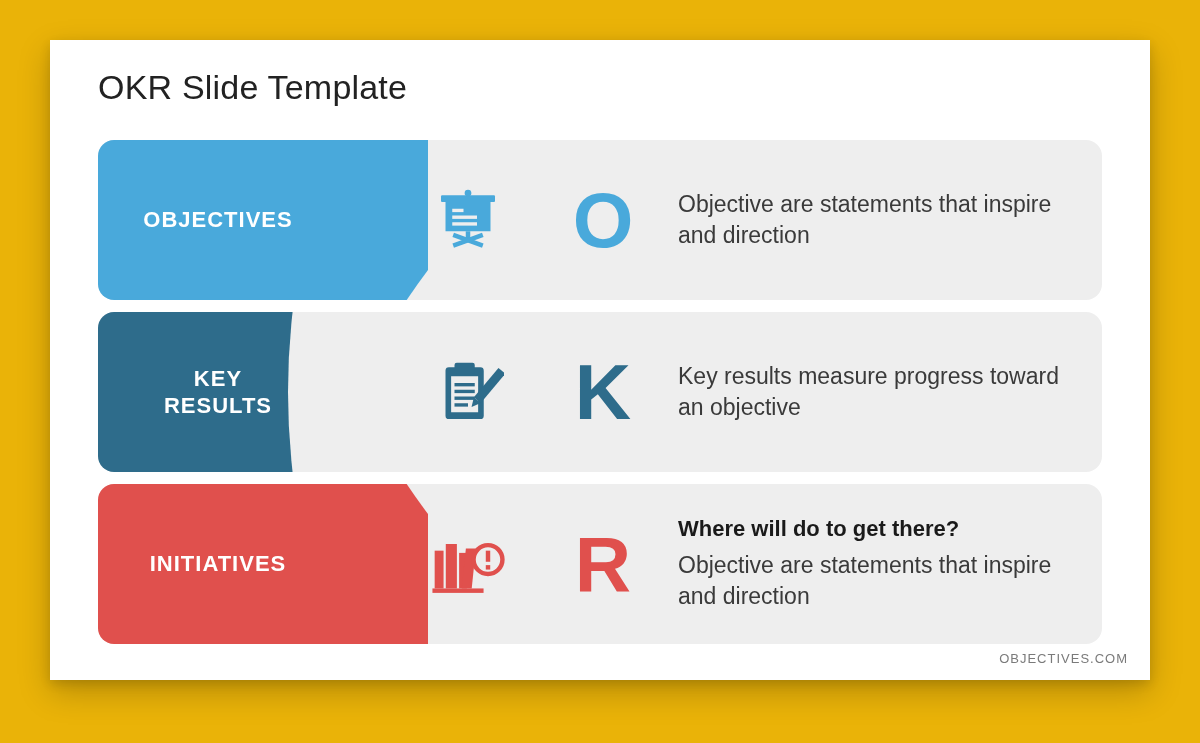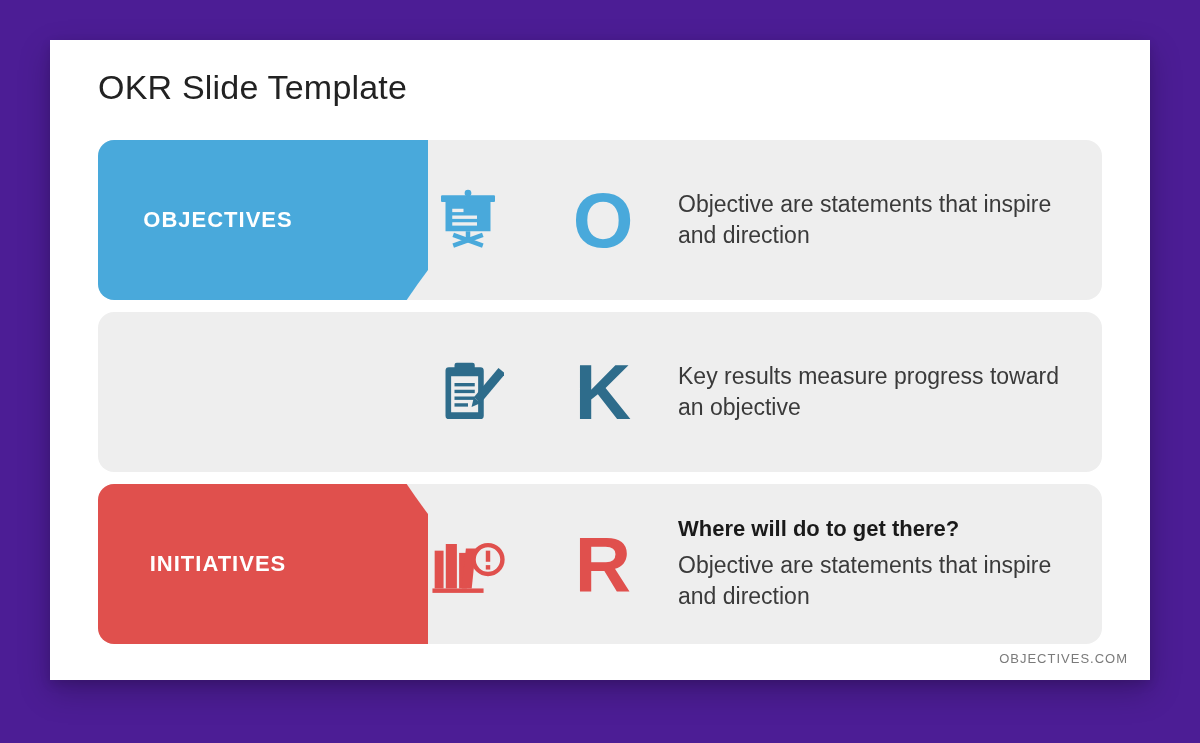--- a/index.html
+++ b/index.html
@@ -1,21 +1,21 @@
 <!DOCTYPE html>
 <html><head>
 <meta charset="utf-8">
 <style>
   * { box-sizing: border-box; margin: 0; padding: 0; }
   html, body { width: 1200px; height: 743px; font-family: "Segoe UI", Arial, sans-serif; background: #fff; }
   .stage {
     position: relative;
     width: 1200px;
     height: 743px;
-    background: #4c1d95;
+    background: #eab308;
   }
   .slide {
     position: absolute;
     left: 50px;
     top: 40px;
     width: 1100px;
     height: 640px;
     background: #fff;
     box-shadow: 0 12px 30px rgba(0,0,0,0.22), 0 4px 10px rgba(0,0,0,0.12);
   }
@@ -172,20 +172,26 @@
             <circle cx="32" cy="8" r="3"></circle>
           </svg>
         </div>
         <div class="letter" style="color:#49a9db">O</div>
         <div class="text-block">
           <div class="desc">Objective are statements that inspire and direction</div>
         </div>
       </div>
 
       <div class="row">
+        <div class="label-wrap">
+          <div class="label-bg" style="background:#2e6c8b"></div>
+          <div class="label-cut"></div>
+          <div class="label-text">KEY
+RESULTS</div>
+        </div>
         <div class="icon-slot">
           <svg width="72" height="72" viewBox="0 0 64 64" fill="#2e6c8b">
             <rect x="12" y="10" width="34" height="46" rx="3"></rect>
             <rect x="20" y="6" width="18" height="10" rx="2"></rect>
             <rect x="17" y="18" width="24" height="32" fill="#eeeeee"></rect>
             <rect x="20" y="24" width="18" height="3" fill="#2e6c8b"></rect>
             <rect x="20" y="30" width="18" height="3" fill="#2e6c8b"></rect>
             <rect x="20" y="36" width="18" height="3" fill="#2e6c8b"></rect>
             <rect x="20" y="42" width="12" height="3" fill="#2e6c8b"></rect>
             <g transform="rotate(40 48 30)">

